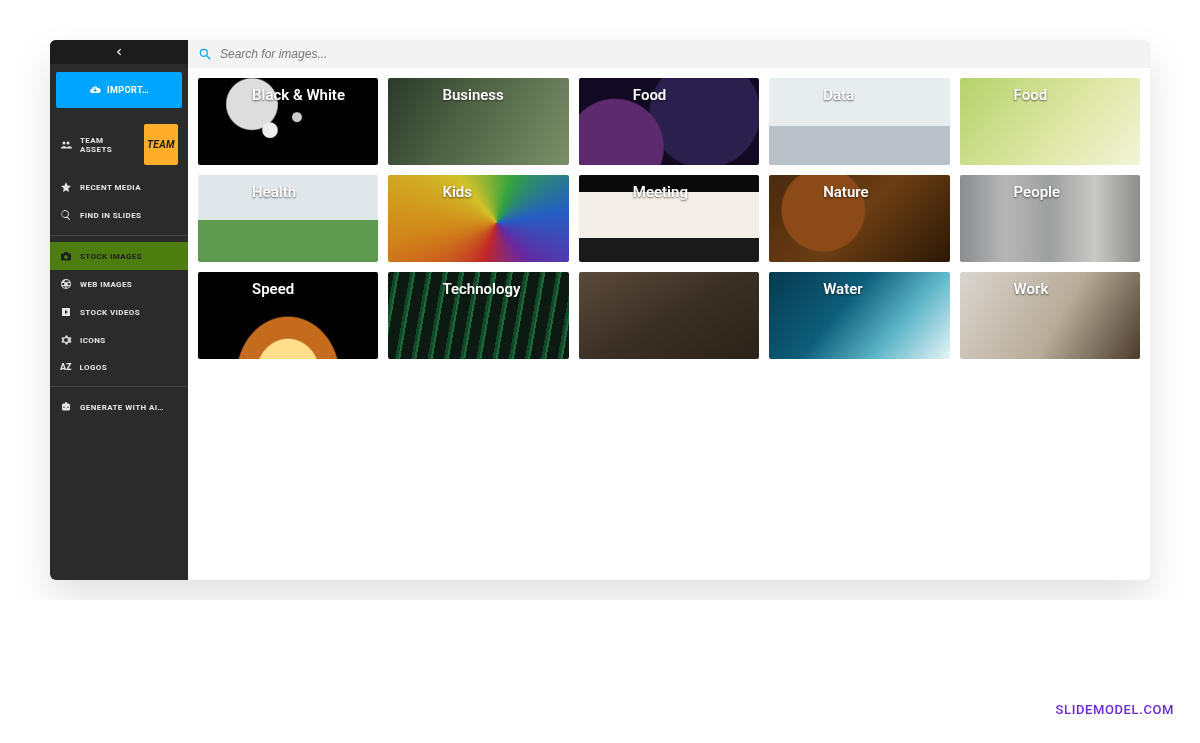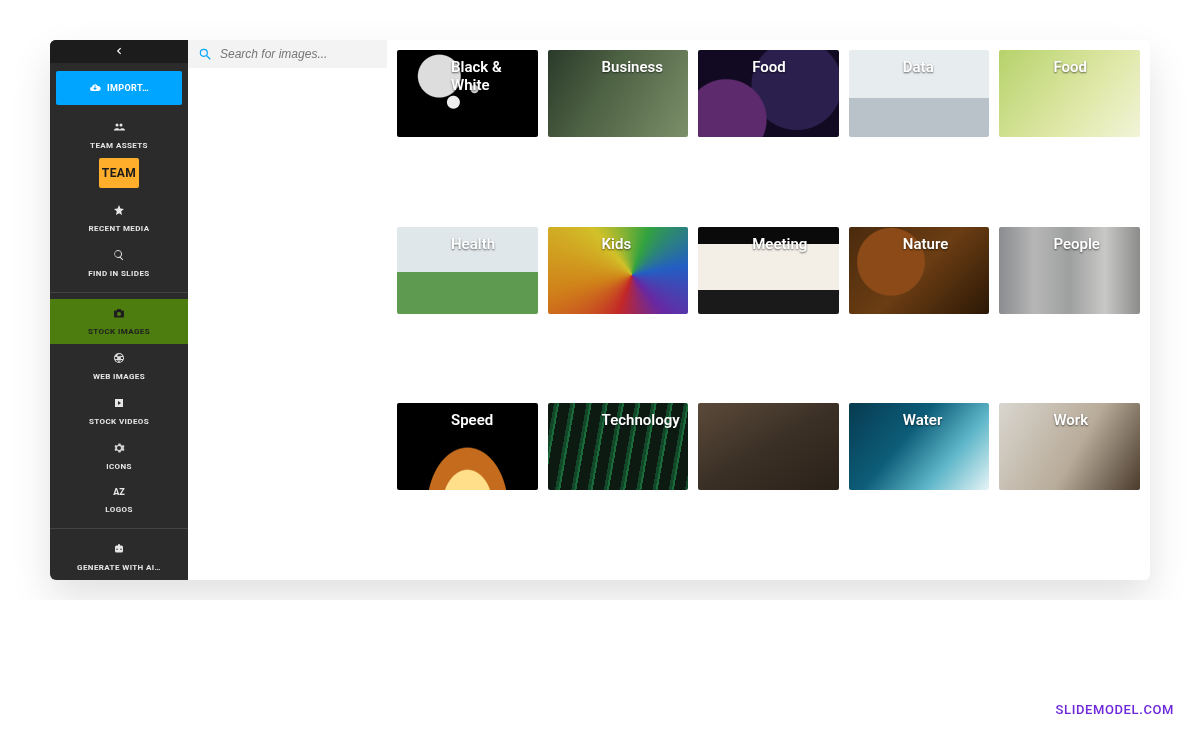--- a/index.html
+++ b/index.html
@@ -50,33 +50,32 @@
   }
   .import-btn svg{width:12px;height:12px;fill:#fff;}
   .sb-item{
     display:flex; align-items:center;
     gap:8px;
     padding: 8px 10px;
     cursor:pointer;
     font-weight:700;
     text-transform: uppercase;
     font-size: 8px;
-    flex-direction: column;
   }
   .sb-item.active{ background:#4d7c0f; color:#1e1e1e;}
   .sb-item svg{width:12px;height:12px;fill:currentColor;flex:0 0 12px;}
   .badge{
     background:#ffae2b; color:#1c1c1c;
-    font-size:12px; padding:8px 3px;
-    font-weight:700; border-radius:2px;
+    font-size:10px; padding:15px 3px;
+    font-weight:700; border-radius:2px;font-style:italic;
   }
   .sb-sep{height:1px;background:#444;margin:6px 0;}
   .az{font-weight:800;font-size:9px;letter-spacing:0;}
   
-  .main{flex:1;display:flex;flex-direction:row;}
+  .main{flex:1;display:flex;flex-direction:column;}
   .searchbar{
     height:28px;
     background:#f3f3f3;
     display:flex;align-items:center;
     padding:0 10px; gap:8px;
   }
   .searchbar svg{width:14px;height:14px;fill:none;stroke:#00a5ff;stroke-width:2;}
   .searchbar input{
     flex:1;border:none;background:transparent;
     font-style:italic;font-size:12px;color:#888;outline:none;

